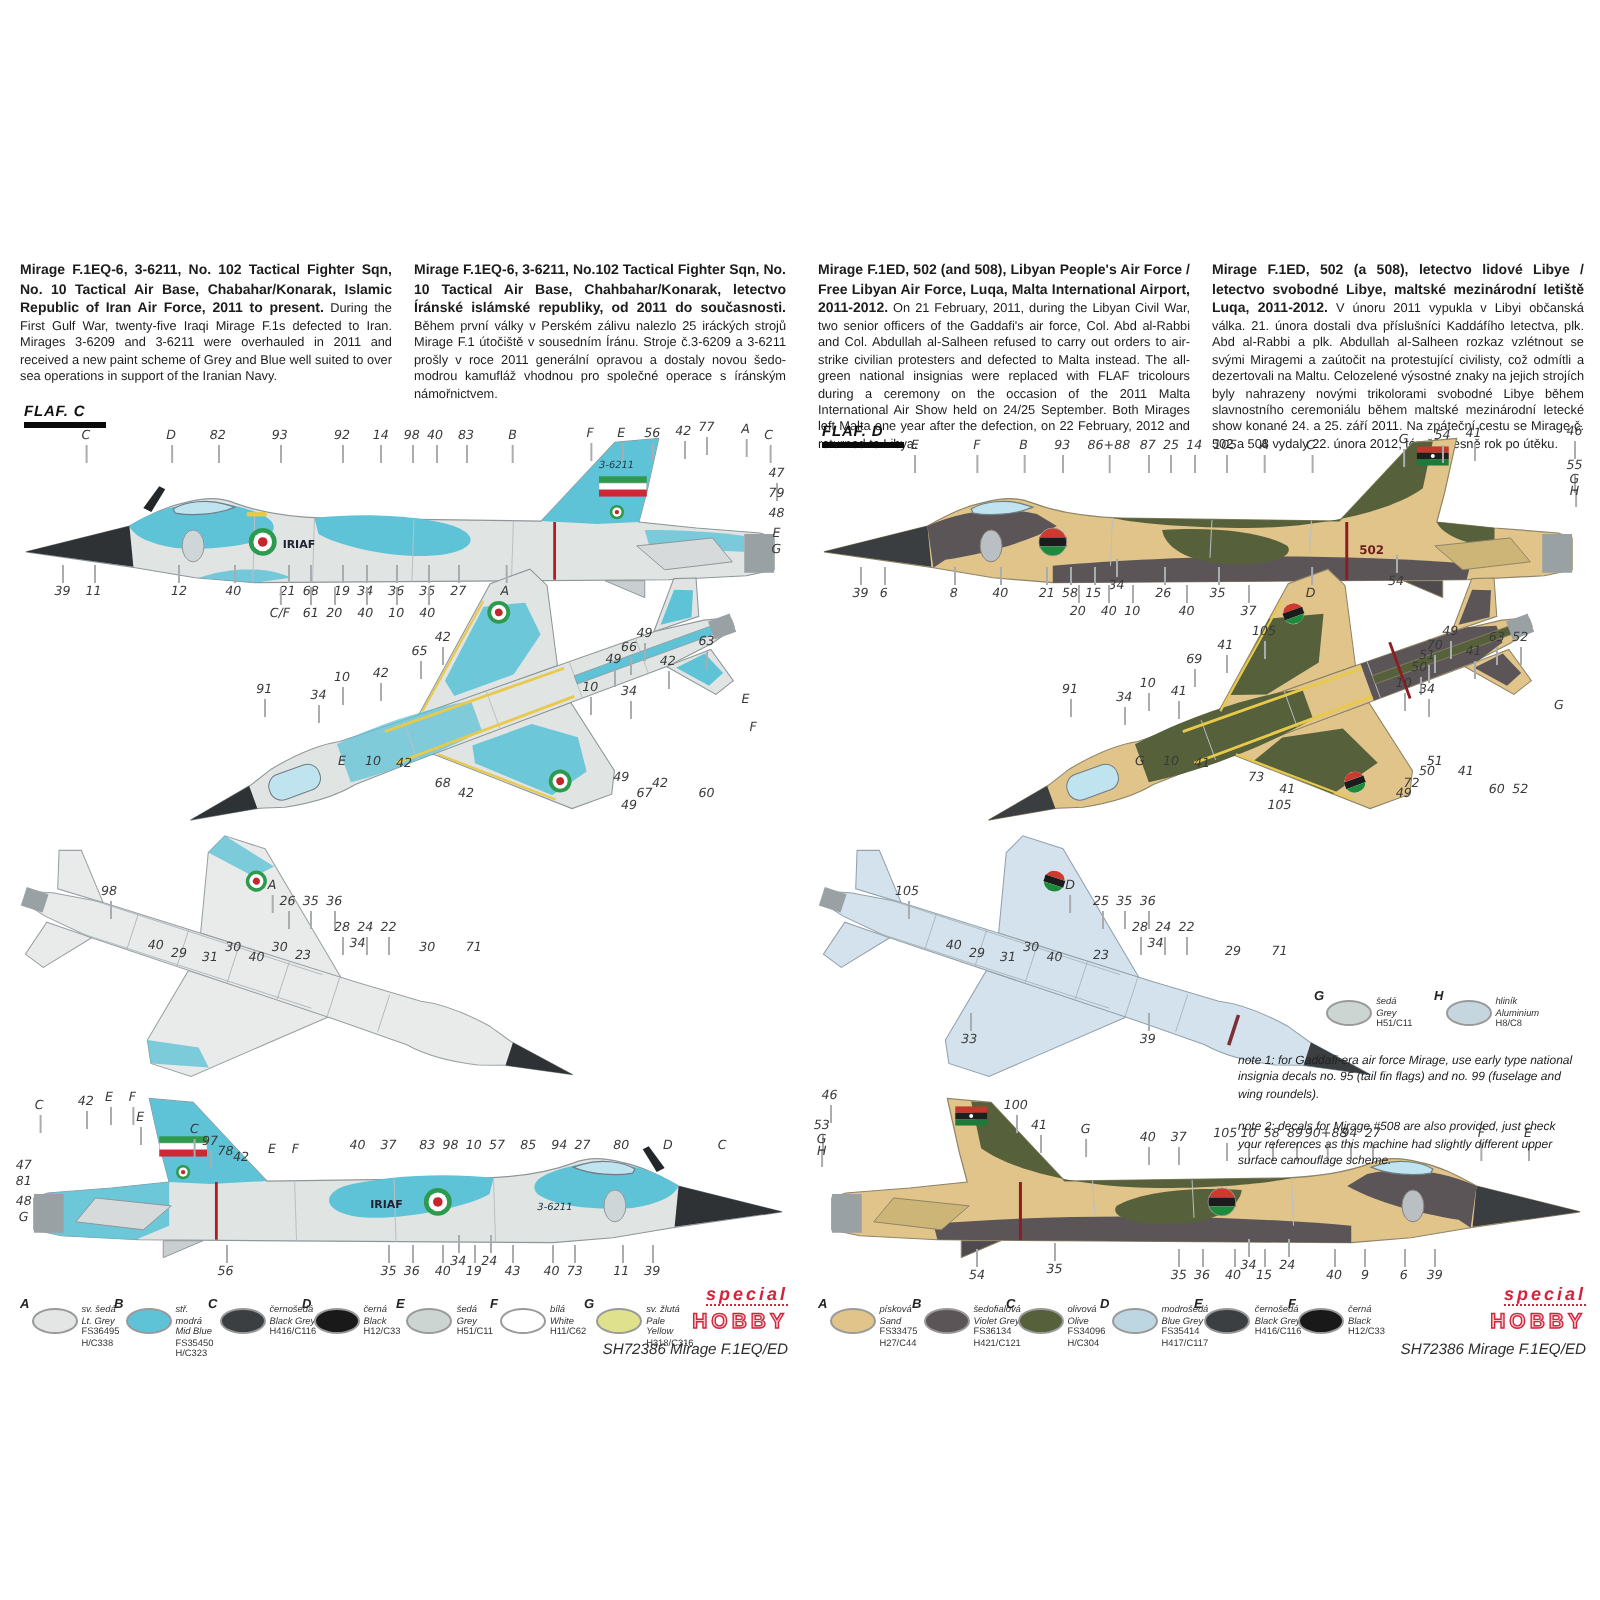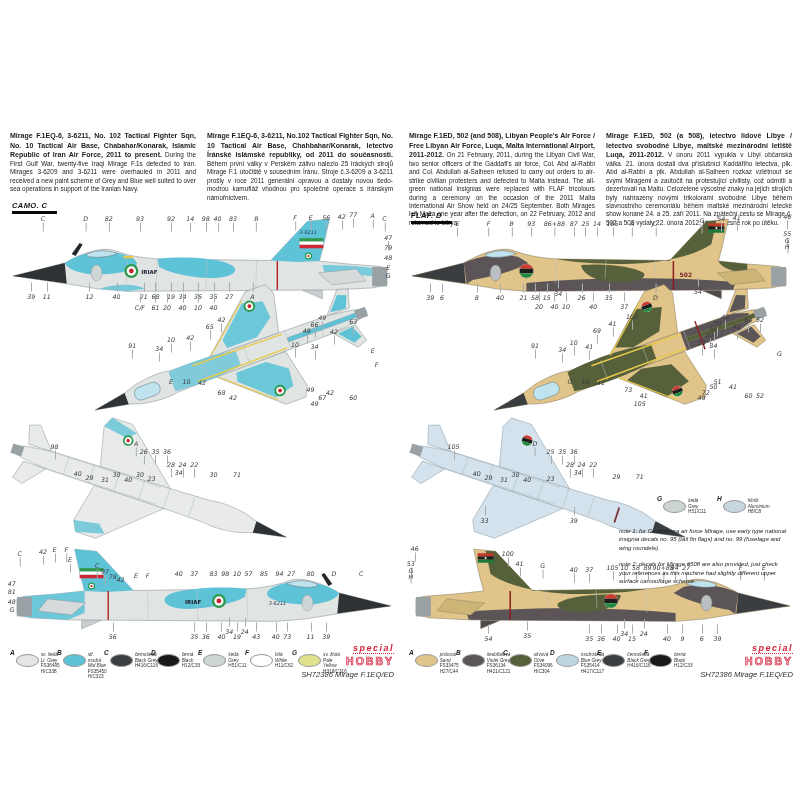--- a/index.html
+++ b/index.html
@@ -43,21 +43,21 @@
   .plz{stroke:#a8b2b8;stroke-width:.45;fill:none;}
 </style>
 </head>
 <body>
 
 <div class="page">
 
   <section class="col col-iran">
     <p class="tb en"><span class="bt">Mirage F.1EQ-6, 3-6211, No. 102 Tactical Fighter Sqn, No. 10 Tactical Air Base, Chabahar/Konarak, Islamic Republic of Iran Air Force, 2011 to present.</span><span> During the First Gulf War, twenty-five Iraqi Mirage F.1s defected to Iran. Mirages 3-6209 and 3-6211 were overhauled in 2011 and received a new paint scheme of Grey and Blue well suited to over sea operations in support of the Iranian Navy.</span></p>
     <p class="tb cz"><span class="bt">Mirage F.1EQ-6, 3-6211, No.102 Tactical Fighter Sqn, No. 10 Tactical Air Base, Chahbahar/Konarak, letectvo Íránské islámské republiky, od 2011 do současnosti.</span><span> Během první války v Perském zálivu nalezlo 25 iráckých strojů Mirage F.1 útočiště v sousedním Íránu. Stroje č.3-6209 a 3-6211 prošly v roce 2011 generální opravou a dostaly novou šedo-modrou kamufláž vhodnou pro společné operace s íránským námořnictvem.</span></p>
-    <span class="camo">CAMO. C</span>
+    <span class="camo">FLAF. C</span>
 
     <div class="view v1">
       <svg viewBox="0 0 390 100">
         <path d="M5,63 L57,50 C68,44 76,40 86,38 C95,35.5 103,35.5 110,38.5 C122,43 138,45.5 155,46 L264,47.5 L301,8 L323,6 L317,33 L313,48 L342,51 L374,53.5 L381,56 L381,72 L367,75 L328,77 L120,78.5 L90,76 L60,71 Z" fill="#e0e4e3" stroke="#8f9699" stroke-width="0.6"></path>
         <path d="M57,50 C70,41 88,37 106,39 C121,42 134,47 128,54 C118,61 96,62 80,61 C67,59 59,55 57,50 Z" fill="#5fc3d7"></path>
         <path d="M150,46 C175,43 205,45 220,50 C236,56 228,64 208,65 C188,66 162,60 152,54 Z" fill="#5fc3d7"></path>
         <path d="M264,47.5 L301,8 L323,6 L317,33 L313,48 L292,49 Z" fill="#5fc3d7"></path>
         <path d="M316,52 C334,52 352,53 366,55 L366,63 C348,62 330,61 318,59 Z" fill="#5fc3d7" opacity=".8"></path>
         <path d="M92,76 C110,70 128,71 138,76 L120,78.5 Z" fill="#5fc3d7" opacity=".85"></path>
         <path class="pl" d="M150,46 L149,78 M200,46.5 L199,78 M250,47.3 L249,77.5 M120,44 L119,78"></path>

